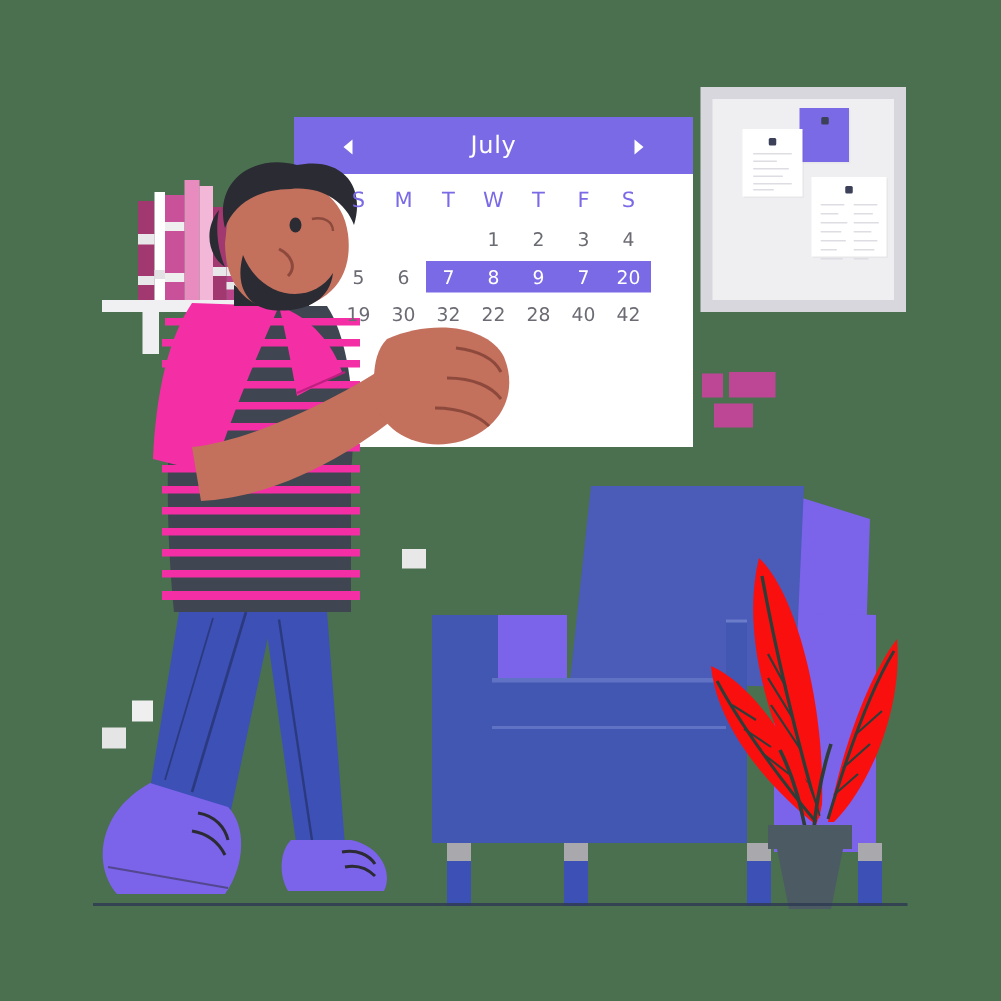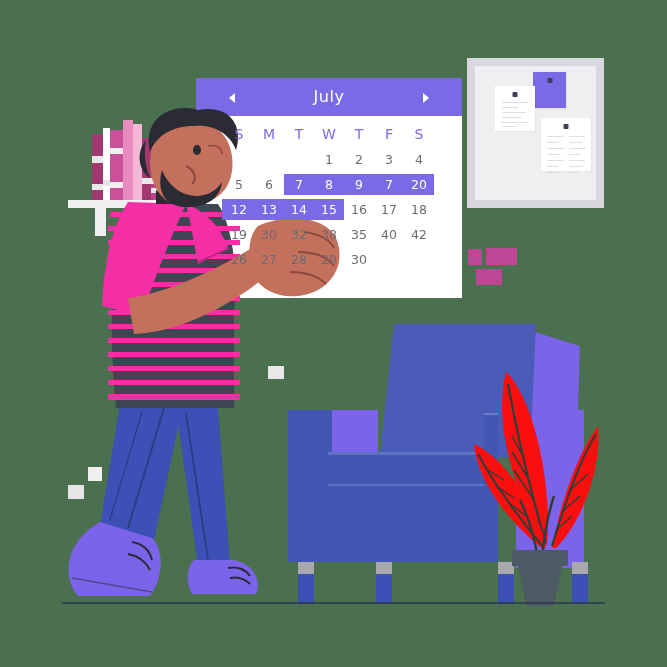--- a/index.html
+++ b/index.html
@@ -167,50 +167,31 @@
         <div class="hilite" style="left:60px;width:150px;"></div>
         <div class="cal-cell">5</div>
         <div class="cal-cell">6</div>
         <div class="cal-cell hi">7</div>
         <div class="cal-cell hi">8</div>
         <div class="cal-cell hi">9</div>
         <div class="cal-cell hi">7</div>
         <div class="cal-cell hi">20</div>
       </div>
 
-      <div class="cal-row">
-        <div class="hilite" style="left:-2px;width:122px;"></div>
-        <div class="cal-cell hi">12</div>
-        <div class="cal-cell hi">13</div>
-        <div class="cal-cell hi">14</div>
-        <div class="cal-cell hi">15</div>
-        <div class="cal-cell">16</div>
-        <div class="cal-cell">17</div>
-        <div class="cal-cell">18</div>
-      </div>
 
       <div class="cal-row">
         <div class="cal-cell">19</div>
         <div class="cal-cell">30</div>
         <div class="cal-cell">32</div>
-        <div class="cal-cell">38</div>
-        <div class="cal-cell">35</div>
+        <div class="cal-cell">22</div>
+        <div class="cal-cell">28</div>
         <div class="cal-cell">40</div>
         <div class="cal-cell">42</div>
       </div>
 
-      <div class="cal-row">
-        <div class="cal-cell">26</div>
-        <div class="cal-cell">27</div>
-        <div class="cal-cell">28</div>
-        <div class="cal-cell">29</div>
-        <div class="cal-cell">30</div>
-        <div class="cal-cell empty"></div>
-        <div class="cal-cell empty"></div>
-      </div>
 
     </div>
   </div>
 
   <div class="abs" id="chair">
     <svg width="316" height="288" viewBox="0 0 316 288">
 
       <path d="M238 10 L296 28 L290 210 L232 206 Z" fill="#7b63ea"></path>
       <path d="M232 90 L300 92 L300 250 L232 250 Z" fill="#7b63ea"></path>
 

